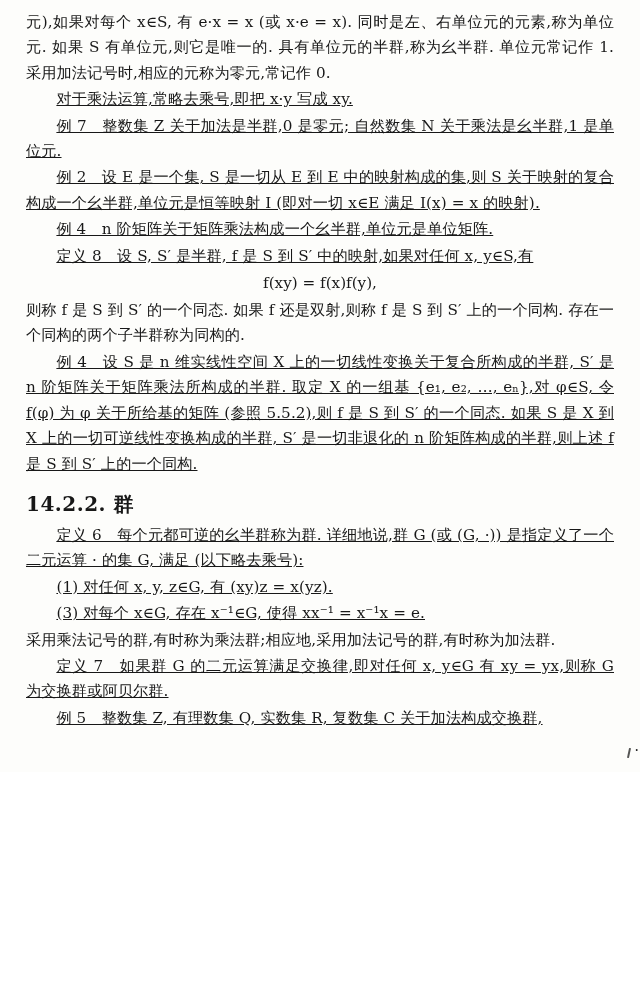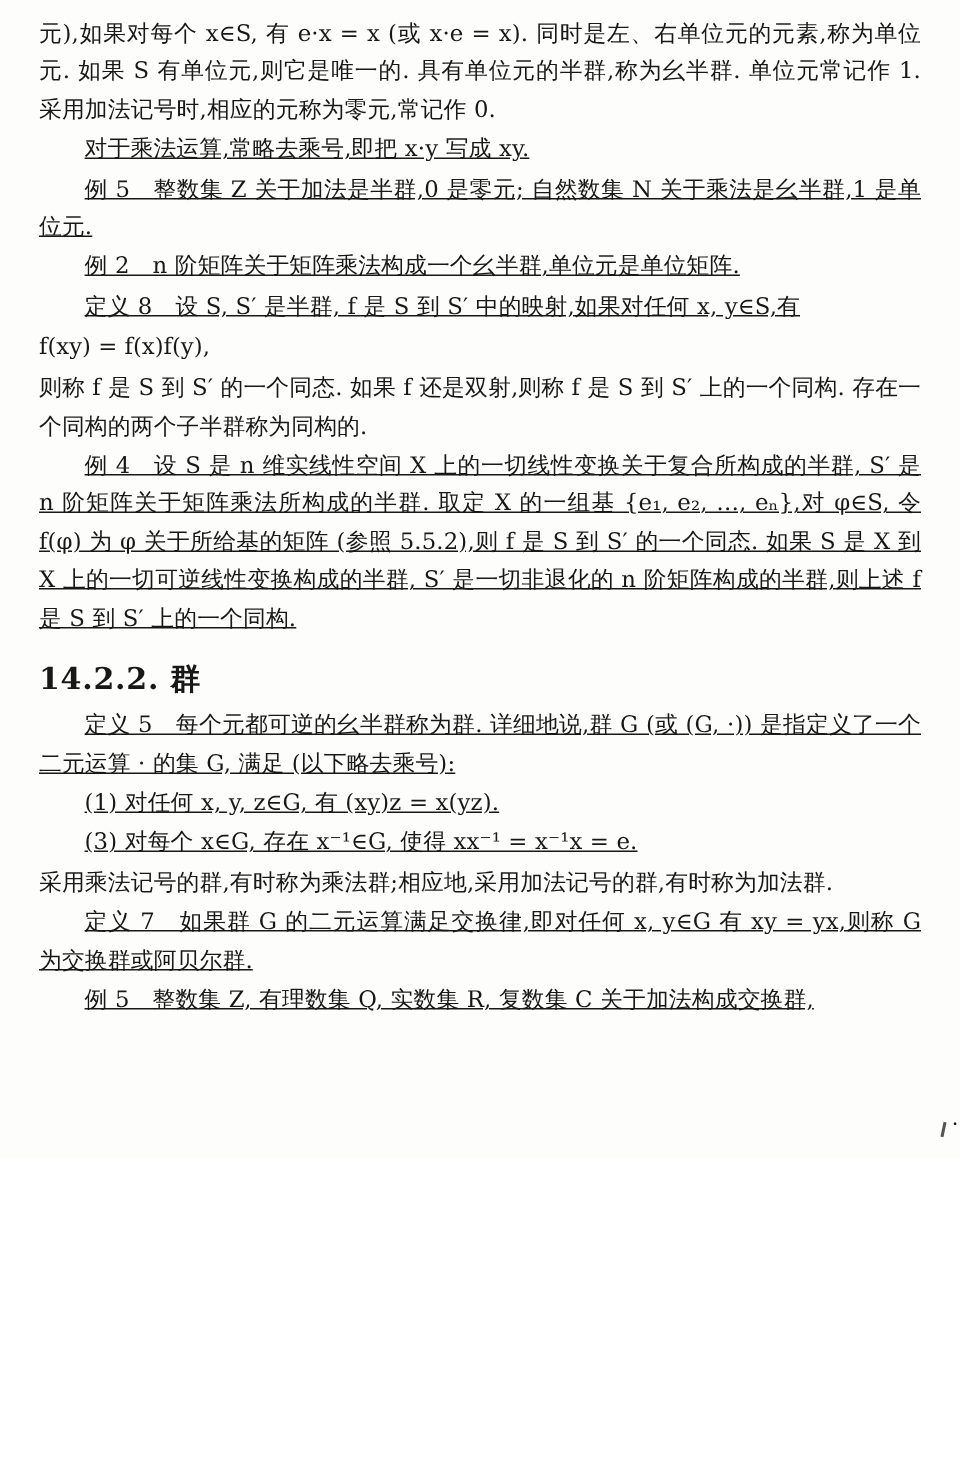--- a/index.html
+++ b/index.html
@@ -30,20 +30,21 @@
     text-align: justify;
     text-justify: inter-ideograph;
     margin: 0 0 1px 0;
     letter-spacing: 0.1px;
   }
   .indent2 {
     text-indent: 2em;
     text-decoration: underline;
   }
   .centered {
+    text-align: center;
     text-indent: 0;
     margin: 2px 0 2px 0;
     font-size: 15.2px;
     line-height: 25px;
   }
   .sec-head {
     font-size: 20px;
     line-height: 26px;
     margin: 14px 0 6px 0;
     text-indent: 0;
@@ -75,38 +76,39 @@
 </style>
 </head>
 <body>
 
 <div class="page">
 
   <p class="para">元),如果对每个 x∈S, 有 e·x = x (或 x·e = x). 同时是左、右单位元的元素,称为单位元. 如果 S 有单位元,则它是唯一的. 具有单位元的半群,称为幺半群. 单位元常记作 1. 采用加法记号时,相应的元称为零元,常记作 0.</p>
 
   <p class="para indent2">对于乘法运算,常略去乘号,即把 x·y 写成 xy.</p>
 
-  <p class="para indent2">例 5　整数集 Z 关于加法是半群,0 是零元; 自然数集 N 关于乘法是幺半群,1 是单位元.</p>
+  <p class="para indent2">例 7　整数集 Z 关于加法是半群,0 是零元; 自然数集 N 关于乘法是幺半群,1 是单位元.</p>
 
+  <p class="para indent2">例 2　设 E 是一个集, S 是一切从 E 到 E 中的映射构成的集,则 S 关于映射的复合构成一个幺半群,单位元是恒等映射 I (即对一切 x∈E 满足 I(x) = x 的映射).</p>
 
-  <p class="para indent2">例 2　n 阶矩阵关于矩阵乘法构成一个幺半群,单位元是单位矩阵.</p>
+  <p class="para indent2">例 4　n 阶矩阵关于矩阵乘法构成一个幺半群,单位元是单位矩阵.</p>
 
 
   <p class="para indent2">定义 8　设 S, S′ 是半群, f 是 S 到 S′ 中的映射,如果对任何 x, y∈S,有</p>
 
   <p class="centered">f(xy) = f(x)f(y),</p>
 
   <p class="para">则称 f 是 S 到 S′ 的一个同态. 如果 f 还是双射,则称 f 是 S 到 S′ 上的一个同构. 存在一个同构的两个子半群称为同构的.</p>
 
   <p class="para indent2">例 4　设 S 是 n 维实线性空间 X 上的一切线性变换关于复合所构成的半群, S′ 是 n 阶矩阵关于矩阵乘法所构成的半群. 取定 X 的一组基 {e₁, e₂, …, eₙ},对 φ∈S, 令 f(φ) 为 φ 关于所给基的矩阵 (参照 5.5.2),则 f 是 S 到 S′ 的一个同态. 如果 S 是 X 到 X 上的一切可逆线性变换构成的半群, S′ 是一切非退化的 n 阶矩阵构成的半群,则上述 f 是 S 到 S′ 上的一个同构.</p>
 
   <h2 class="sec-head">14.2.2. 群</h2>
 
 
-  <p class="para indent2">定义 5　每个元都可逆的幺半群称为群. 详细地说,群 G (或 (G, ·)) 是指定义了一个二元运算 · 的集 G, 满足 (以下略去乘号):</p>
+  <p class="para indent2">定义 6　每个元都可逆的幺半群称为群. 详细地说,群 G (或 (G, ·)) 是指定义了一个二元运算 · 的集 G, 满足 (以下略去乘号):</p>
 
   <p class="para indent2">(1) 对任何 x, y, z∈G, 有 (xy)z = x(yz).</p>
 
 
   <p class="para indent2">(3) 对每个 x∈G, 存在 x⁻¹∈G, 使得 xx⁻¹ = x⁻¹x = e.</p>
 
   <p class="para">采用乘法记号的群,有时称为乘法群;相应地,采用加法记号的群,有时称为加法群.</p>
 
   <p class="para indent2">定义 7　如果群 G 的二元运算满足交换律,即对任何 x, y∈G 有 xy = yx,则称 G 为交换群或阿贝尔群.</p>
 

